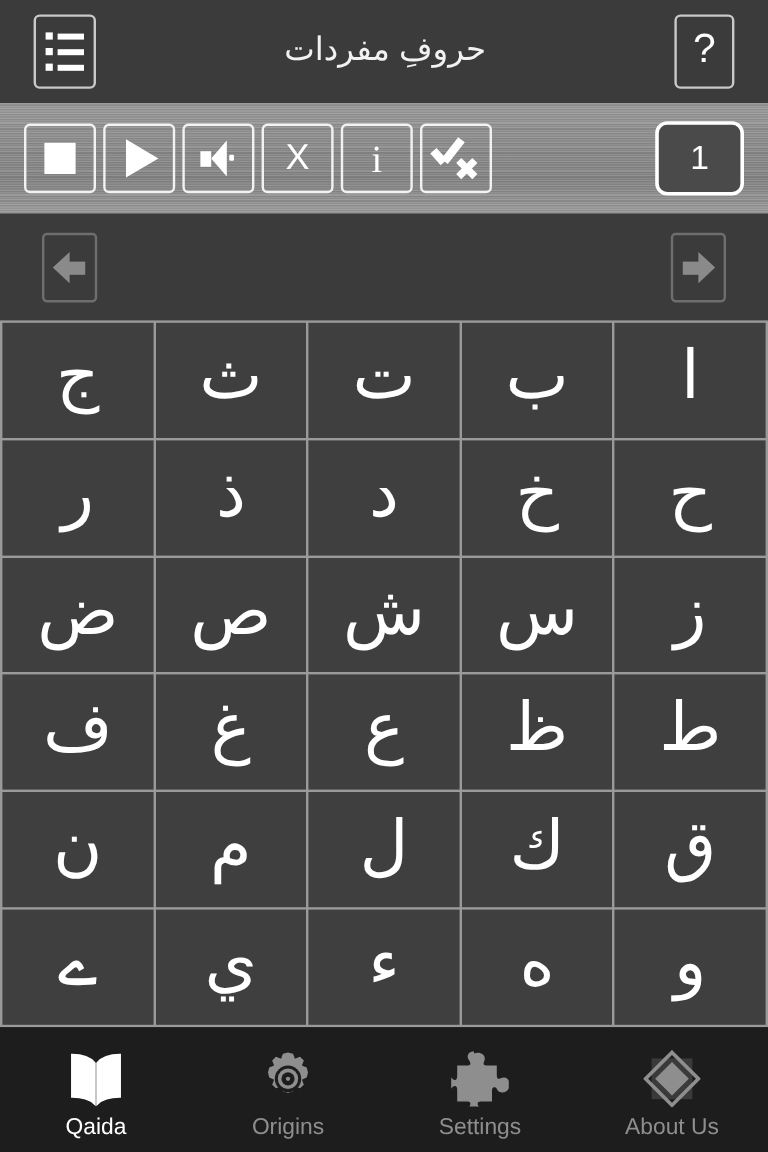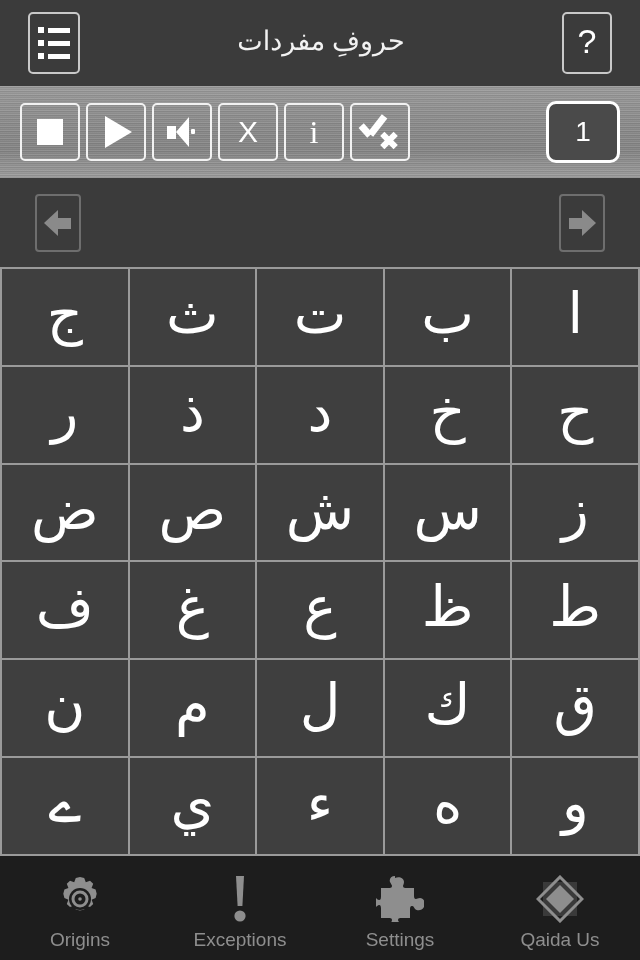--- a/index.html
+++ b/index.html
@@ -78,21 +78,21 @@
   .list-icon .li-bar {
     height: 5px;
     background: #ffffff;
     flex: 1 1 auto;
   }
   .title {
     flex: 1 1 auto;
     text-align: center;
     color: #f2f2f2;
     font-size: 27px;
-    font-family: Liberation Serif, serif;
+    font-family: Liberation Sans, sans-serif;
     direction: rtl;
     letter-spacing: 0.5px;
     padding-bottom: 4px;
   }
 
   
   .toolbar {
     position: absolute;
     left: 0; top: 86px;
     width: 640px;
@@ -553,59 +553,61 @@
         </div>
       <div class="cell">
           <span>ے</span>
         </div>
     </div>
 
   </div>
 
   <div class="tabbar">
 
+    <div class="tab active">
+      <div class="tab-ico">
+        <svg width="50" height="46" viewBox="0 0 50 46">
+          <path class="ic-fill" d="M24 10 C20 5 12 3 5 3 L5 38 C12 38 20 40 24 44 Z"></path>
+          <path class="ic-fill" d="M26 10 C30 5 38 3 45 3 L45 38 C38 38 30 40 26 44 Z"></path>
+          <path class="ic-stroke" stroke-width="1.6" d="M24 10 C20 5 12 3 5 3 L5 38 C12 38 20 40 24 44 Z"></path>
+          <path class="ic-stroke" stroke-width="1.6" d="M26 10 C30 5 38 3 45 3 L45 38 C38 38 30 40 26 44 Z"></path>
+        </svg>
+      </div>
+      <div class="tab-label">Qaida</div>
+    </div>
 
     <div class="tab">
       <div class="tab-ico">
         <svg width="46" height="46" viewBox="0 0 46 46">
           <path class="ic-fill" d="M23 1 l4.2 1.1 1.6 4.1 4.2 -1.5 3.2 3 -1.6 4.2 4 1.7 1.1 4.2 -1.1 4.2 -4 1.7 1.6 4.2 -3.2 3 -4.2 -1.5 -1.6 4.1 -4.2 1.1 -4.2 -1.1 -1.6 -4.1 -4.2 1.5 -3.2 -3 1.6 -4.2 -4 -1.7 -1.1 -4.2 1.1 -4.2 4 -1.7 -1.6 -4.2 3.2 -3 4.2 1.5 1.6 -4.1 Z"></path>
           <circle cx="23" cy="23" r="11" fill="#1d1d1d"></circle>
           <circle class="ic-fill" cx="23" cy="23" r="8.5"></circle>
           <circle cx="23" cy="23" r="5.5" fill="#1d1d1d"></circle>
           <circle class="ic-fill" cx="23" cy="23" r="1.8"></circle>
         </svg>
       </div>
       <div class="tab-label">Origins</div>
     </div>
 
-    <div class="tab">
-      <div class="tab-ico">
-        <svg width="26" height="48" viewBox="0 0 26 48">
-          <path class="ic-fill" d="M9 1 h8 l-1.6 30 h-4.8 Z"></path>
-          <circle class="ic-fill" cx="13" cy="41" r="5.6"></circle>
-        </svg>
-      </div>
-      <div class="tab-label">Exceptions</div>
-    </div>
 
     <div class="tab">
       <div class="tab-ico">
         <svg width="48" height="46" viewBox="0 0 48 46">
           <path class="ic-fill" d="M19 2 c4 -2 9 0 9 4 0 2 -1 3 -1 4 0 2 2 2 4 2 l7 0 0 7 c0 2 0 4 2 4 1 0 2 -1 4 -1 4 0 6 5 4 9 -2 4 -7 4 -9 2 -1 -1 -1 -3 -3 -3 -2 0 -2 2 -2 4 l0 8 -8 0 c-2 0 -4 0 -4 2 0 1 1 2 2 3 2 3 0 7 -4 7 -4 0 -6 -3 -5 -6 0 -2 1 -3 1 -4 0 -2 -2 -2 -4 -2 l-7 0 0 -8 c0 -3 0 -5 -2 -5 -1 0 -2 1 -3 2 -3 2 -7 0 -7 -4 0 -4 4 -6 7 -5 1 1 2 2 3 2 2 0 2 -2 2 -5 l0 -7 7 0 c2 0 4 0 4 -2 0 -1 -1 -2 -2 -4 -1 -3 1 -6 5 -6 Z"></path>
         </svg>
       </div>
       <div class="tab-label">Settings</div>
     </div>
 
     <div class="tab">
       <div class="tab-ico">
         <svg width="48" height="48" viewBox="0 0 48 48">
           <rect x="7" y="7" width="34" height="34" fill="#3a3a3a"></rect>
           <path class="ic-stroke" stroke-width="3" d="M24 2 L46 24 L24 46 L2 24 Z"></path>
           <path class="ic-fill" d="M24 10 L38 24 L24 38 L10 24 Z"></path>
         </svg>
       </div>
-      <div class="tab-label">Qaida Us</div>
+      <div class="tab-label">About Us</div>
     </div>
 
   </div>
 
 </div>
 
 </body></html>

